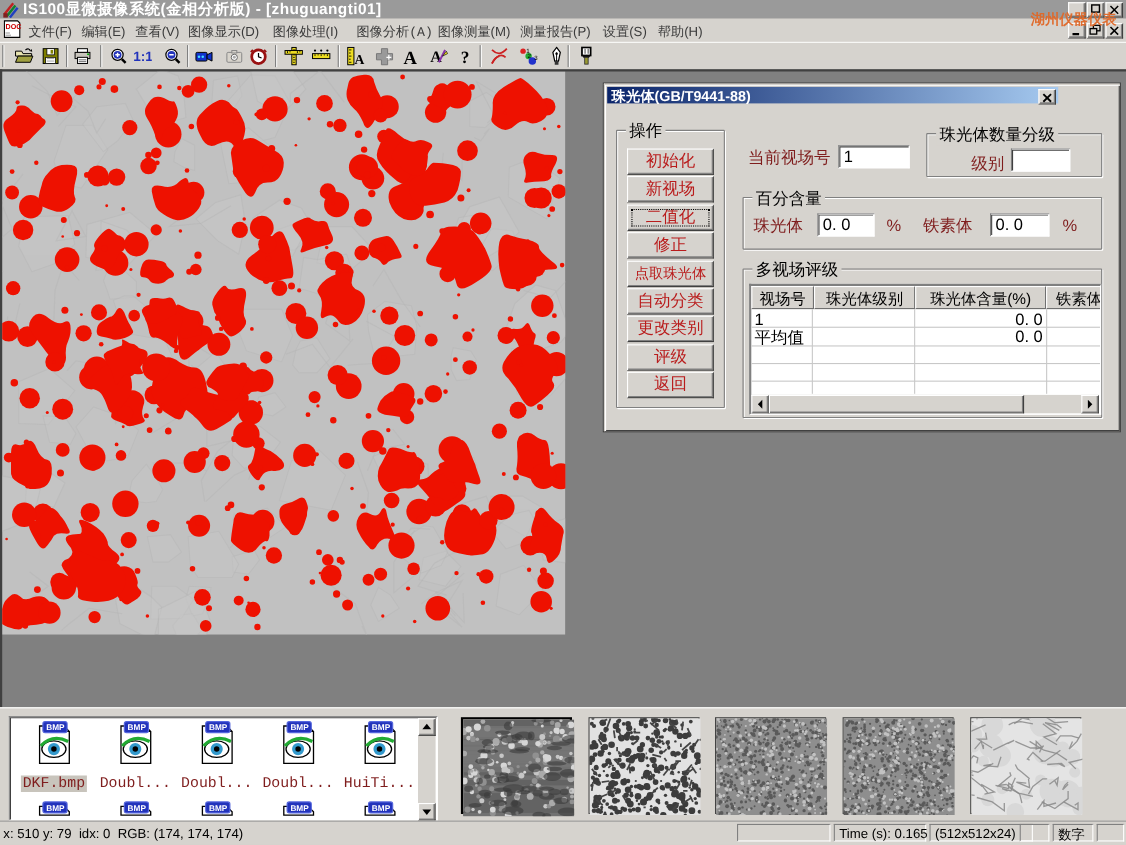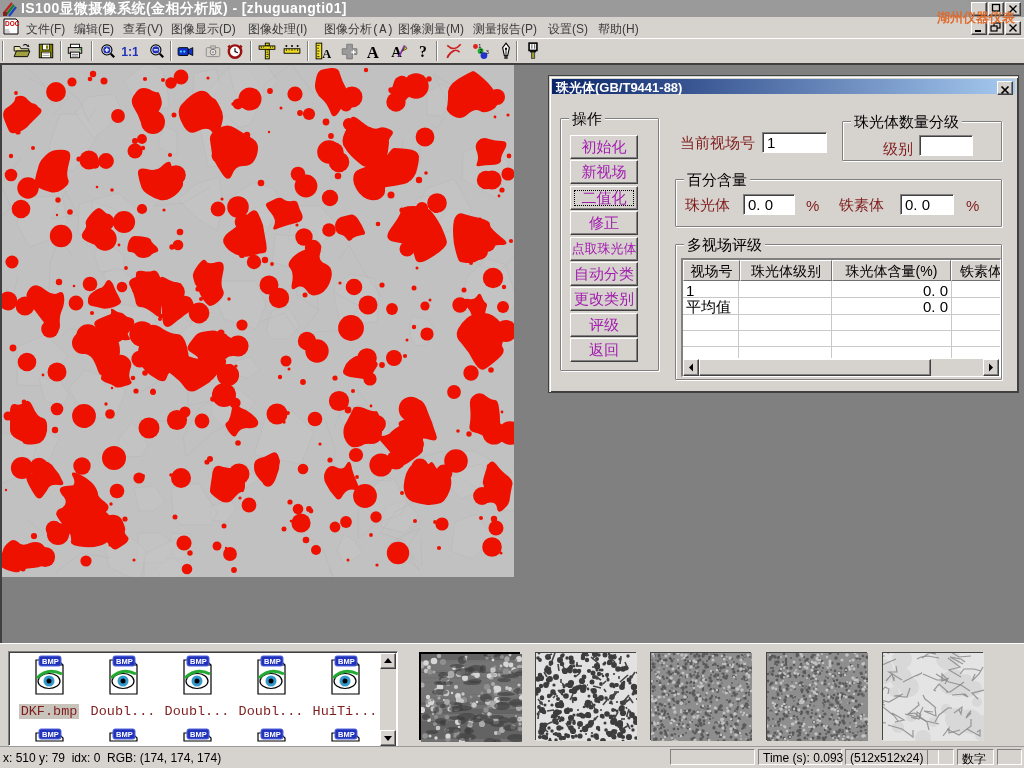--- a/index.html
+++ b/index.html
@@ -16,26 +16,26 @@
 .workspace{position:absolute;left:0;top:63px;width:1024px;height:580px;background:#808080;border-top:2px solid #404040;border-left:2px solid #404040;}
 .mainimg{position:absolute;left:0px;top:0px;width:512px;height:512px;}
 .bottompanel{position:absolute;left:0;top:643px;width:1024px;height:103px;background:#d6d3ce;border-top:1px solid #fff;}
 .filelist{position:absolute;left:8px;top:7px;width:390px;height:95px;background:#fff;border-top:1px solid #808080;border-left:1px solid #808080;border-bottom:1px solid #fff;border-right:1px solid #fff;box-shadow:inset 1px 1px 0 #404040;}
 .fitem{position:absolute;width:72px;text-align:center;}
 .fitem .fname{font-family:"Liberation Mono",monospace;font-size:13.5px;color:#7f1d1d;margin-top:2px;display:inline-block;padding:0 2px;}
 .thumb{position:absolute;top:8px;width:101px;height:88px;border:1px solid #555;}
 .statusbar{position:absolute;left:0;top:746px;width:1024px;height:22px;background:#d6d3ce;border-top:1px solid #9a9a9a;font-size:12px;color:#000;}
 .spanel{position:absolute;top:2px;height:16px;border-top:1px solid #808080;border-left:1px solid #808080;border-bottom:1px solid #fff;border-right:1px solid #fff;font-size:12px;padding:1px 4px 0 4px;white-space:nowrap;}
 .dialog{position:absolute;left:549px;top:76px;width:469px;height:316px;background:#d6d3ce;border-top:1px solid #d6d3ce;border-left:1px solid #d6d3ce;box-shadow:inset 1px 1px 0 #fff, inset -1px -1px 0 #404040, 0 0 0 1px #404040;}
-.dtitle{position:absolute;left:2px;top:2px;width:463px;height:15px;background:linear-gradient(to right,#0a246a,#a6caf0);}
+.dtitle{position:absolute;left:2px;top:2px;width:410px;height:15px;background:linear-gradient(to right,#0a246a,#a6caf0);}
 .dtitle .dtext{position:absolute;left:4px;top:0px;font-size:13px;font-weight:bold;color:#fff;}
 .dclose{position:absolute;right:2px;top:2px;width:16px;height:14px;background:#d6d3ce;border-top:1px solid #fff;border-left:1px solid #fff;border-right:1px solid #404040;border-bottom:1px solid #404040;box-shadow:inset -1px -1px 0 #808080;}
 .groupbox{position:absolute;border:1px solid #808080;box-shadow:inset 1px 1px 0 #fff, 1px 1px 0 #fff;border-radius:1px;}
 .grouplabel{position:absolute;top:-9px;left:8px;background:#d6d3ce;padding:0 3px;font-size:15px;color:#000;white-space:nowrap;}
-.btn{position:absolute;left:20px;width:68px;height:24px;background:#d6d3ce;border-top:1px solid #fff;border-left:1px solid #fff;border-right:1px solid #404040;border-bottom:1px solid #404040;box-shadow:inset -1px -1px 0 #808080;font-size:15px;text-align:center;line-height:22px;color:#a21caf;}
+.btn{position:absolute;left:20px;width:79px;height:24px;background:#d6d3ce;border-top:1px solid #fff;border-left:1px solid #fff;border-right:1px solid #404040;border-bottom:1px solid #404040;box-shadow:inset -1px -1px 0 #808080;font-size:15px;text-align:center;line-height:22px;color:#b91c1c;}
 .tbox{position:absolute;background:#fff;border-top:1px solid #808080;border-left:1px solid #808080;border-bottom:1px solid #fff;border-right:1px solid #fff;box-shadow:inset 1px 1px 0 #404040;font-size:15px;padding:1px 4px 0 4px;}
 .dlabel{position:absolute;font-size:15px;color:#7f1d1d;white-space:nowrap;}
 
 .th{height:21px;background:#d6d3ce;border-top:1px solid #fff;border-left:1px solid #fff;border-right:1px solid #707070;border-bottom:1px solid #707070;font-size:14px;text-align:center;line-height:20px;color:#000;flex:none;}
 .trow{position:absolute;left:0;width:100%;height:16px;font-size:15px;color:#000;}
 .gline{position:absolute;left:0;width:100%;height:1px;background:#c8c8c8;}
 .vline{position:absolute;top:21px;bottom:18px;width:1px;background:#c8c8c8;}
 </style>
 </head>
 <body>
@@ -2960,21 +2960,21 @@
         <path d="M46,77 L44,69 L36,63 L40,54" stroke="#8a8a8a" stroke-width="1.2" fill="none" opacity="0.85"></path>
         <path d="M56,71 L43,68 L37,65 L32,60" stroke="#8a8a8a" stroke-width="1.2" fill="none" opacity="0.85"></path>
         <path d="M64,76 L76,82 L88,73 L88,66" stroke="#8a8a8a" stroke-width="1.2" fill="none" opacity="0.85"></path>
         <path d="M77,77 L66,80 L66,75 L60,83" stroke="#8a8a8a" stroke-width="1.2" fill="none" opacity="0.85"></path>
         <path d="M94,79 L97,77 L97,83 L84,76" stroke="#8a8a8a" stroke-width="1.2" fill="none" opacity="0.85"></path>
       </svg></div>
   </div>
 <div class="statusbar">
 <div style="position:absolute;left:3px;top:4px;">x: 510 y: 79&nbsp;&nbsp;idx: 0&nbsp;&nbsp;RGB: (174, 174, 174)</div>
 <div class="spanel" style="left:670px;width:85px;"></div>
-<div class="spanel" style="left:758px;width:84px;">Time (s): 0.093</div>
+<div class="spanel" style="left:758px;width:84px;">Time (s): 0.165</div>
 <div class="spanel" style="left:845px;width:94px;">(512x512x24)</div>
 <div class="spanel" style="left:927px;width:27px;"></div>
 <div class="spanel" style="left:957px;width:37px;">数字</div>
 <div class="spanel" style="left:997px;width:25px;"></div>
 </div>
 <div class="dialog">
 <div class="dtitle">
       <div class="dtext">珠光体(GB/T9441-88)</div>
 <div class="dclose"><svg width="14" height="12" viewBox="0 0 14 12">
           <path d="M3.5 2.5 L10.5 9.5 M10.5 2.5 L3.5 9.5" stroke="#000" stroke-width="1.7"></path>

